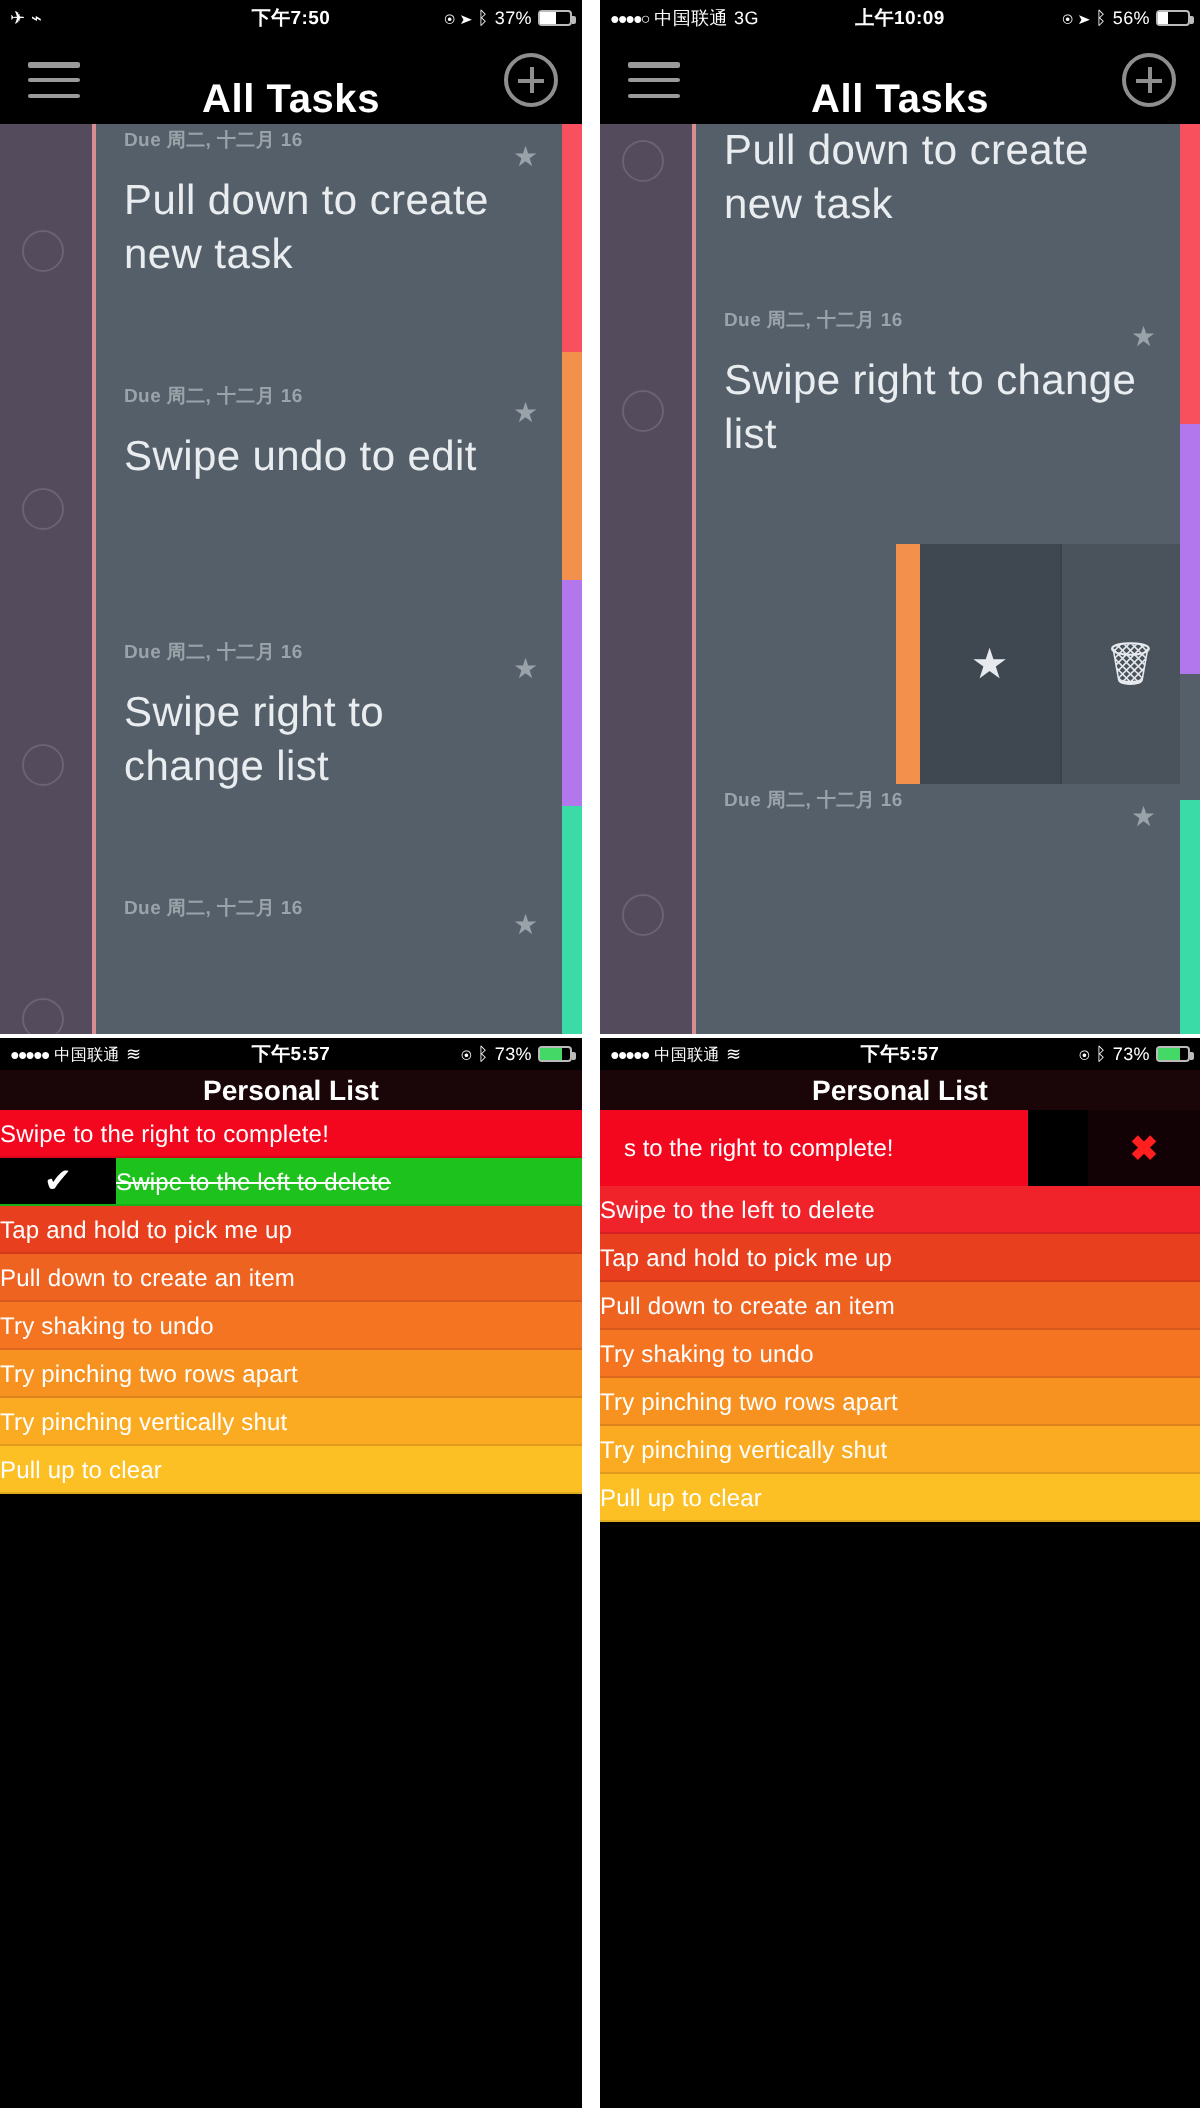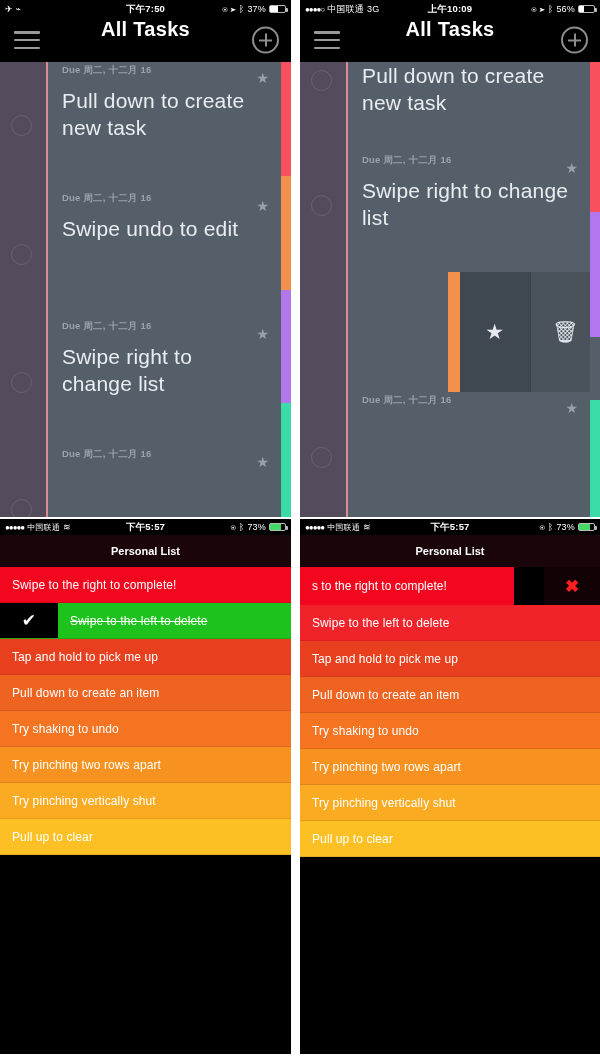--- a/index.html
+++ b/index.html
@@ -45,21 +45,21 @@
     content:""; position:absolute; right:-3px; top:2px;
     width:2px; height:4px; background:#bbb; border-radius:0 1px 1px 0;
   }
   .batt i{ display:block; height:100%; background:#fff; }
   .batt.green i{ background:#44d866; }
   .glyph{ font-size:9px; line-height:1; }
 
   
   .navbar{
     height:44px; background:#000; color:#fff;
-    display:flex; align-items:flex-start; justify-content:center;
+    display:flex; align-items:flex-end; justify-content:center;
     position:relative; z-index:30;
   }
   .navbar .title{ font-size:20px; font-weight:bold; letter-spacing:.3px; }
   .hamburger{
     position:absolute; left:14px; top:50%; transform:translateY(-50%);
     width:26px; height:18px; display:flex; flex-direction:column;
     justify-content:space-between; cursor:pointer;
   }
   .hamburger span{ display:block; height:2.5px; background:#9a9a9a; border-radius:1px; }
   .plus{
@@ -126,29 +126,28 @@
   }
   .act{
     flex:1; display:flex; align-items:center; justify-content:center;
     color:#e6eaee; font-size:21px;
   }
   .act.star-act{ background:#3f4751; }
   .act.trash-act{ background:#4a525c; border-left:1px solid #3a424b; }
 
   
   .clearnav{
-    height:32px; background:#1a0608; color:#fff;
+    height:20px; background:#1a0608; color:#fff;
     display:flex; align-items:center; justify-content:center;
-    font-size:11px; font-weight:bold; position:relative; z-index:20;
+    font-size:14px; font-weight:bold; position:relative; z-index:20;
   }
   .clearlist{ position:relative; }
   .crow{
-    position:relative; height:36px;
+    position:relative; height:24px;
     display:flex; align-items:center;
-    padding-left:12px;
     color:#fff; font-size:12px; letter-spacing:.1px;
     border-bottom:1px solid rgba(0,0,0,.10);
   }
   .crow.done{ text-decoration:line-through; }
   .checkcell{
     position:absolute; left:0; top:0; bottom:0; width:58px;
     background:#000; display:flex; align-items:center; justify-content:center;
     color:#fff; font-size:17px; z-index:3;
   }
   .crow.done .ctext{ margin-left:58px; }

